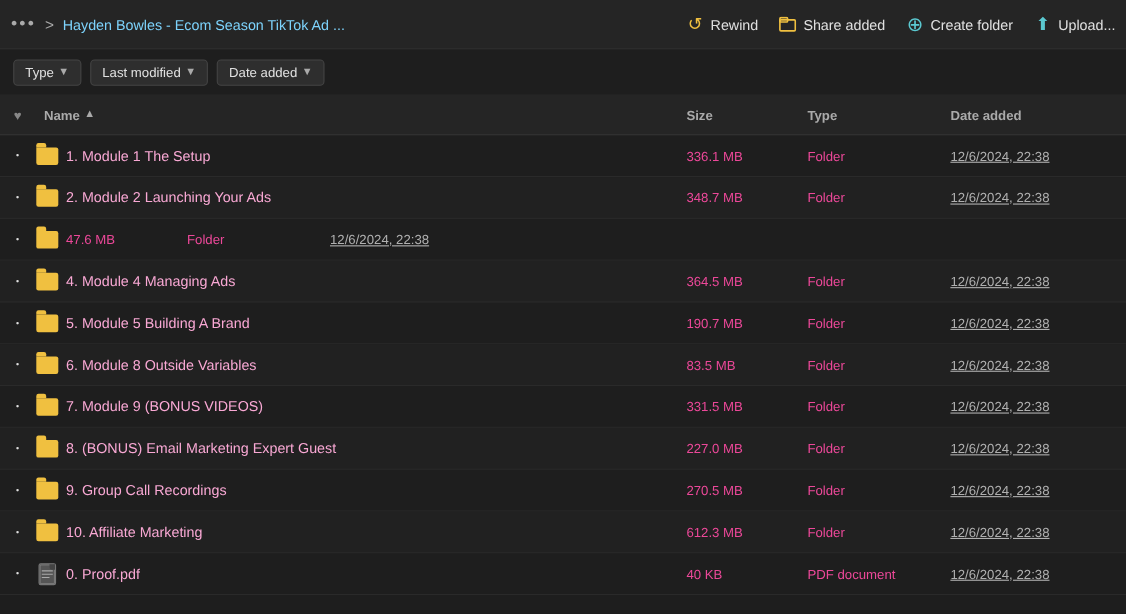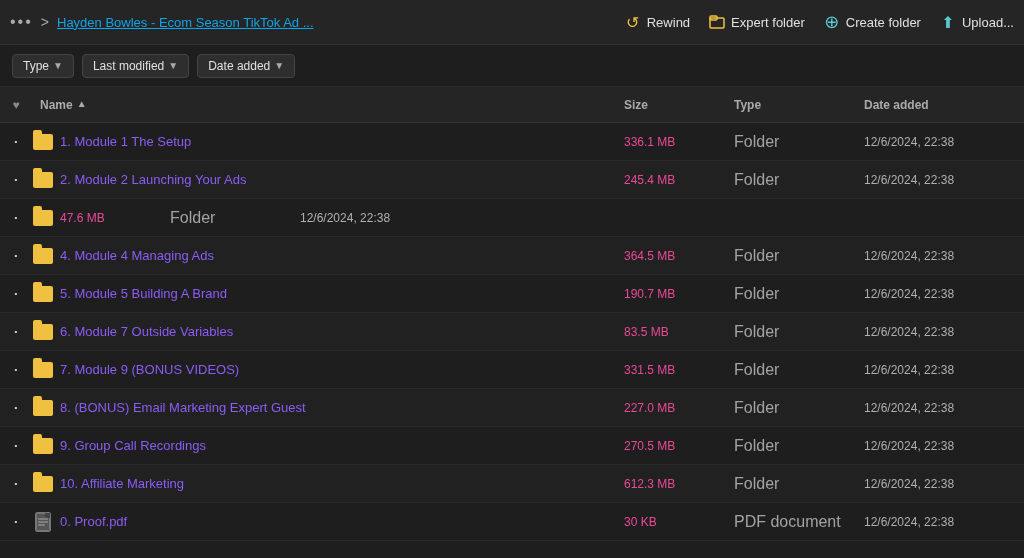--- a/index.html
+++ b/index.html
@@ -27,28 +27,27 @@
       color: #aaa;
       font-size: 16px;
       letter-spacing: 2px;
       cursor: pointer;
     }
     .top-bar-chevron {
       color: #aaa;
       font-size: 14px;
     }
     .top-bar-title {
-      color: #0ea5e9;
+      color: #7dd3fc;
       font-size: 13px;
       flex: 1;
       white-space: nowrap;
       overflow: hidden;
       text-overflow: ellipsis;
       max-width: 260px;
-      text-decoration: underline;
     }
     .top-bar-actions {
       display: flex;
       align-items: center;
       gap: 18px;
       margin-left: auto;
     }
     .top-bar-action {
       display: flex;
       align-items: center;
@@ -178,44 +177,45 @@
       content: '';
       position: absolute;
       top: 0; right: 0;
       width: 5px; height: 5px;
       background: #444;
       border-bottom-left-radius: 3px;
     }
 
     .file-name {
       flex: 1;
-      color: #8b5cf6;
+      color: #f9a8d4;
       font-size: 13px;
       white-space: nowrap;
       overflow: hidden;
       text-overflow: ellipsis;
       padding-right: 8px;
     }
     .file-size {
       width: 110px;
       color: #ec4899;
       font-size: 12px;
       flex-shrink: 0;
     }
     .file-type {
       width: 130px;
-      color: #a3a3a3;
-      font-size: 16px;
+      color: #ec4899;
+      font-size: 12px;
       flex-shrink: 0;
     }
     .file-date {
       width: 160px;
       color: #b0b0b0;
       font-size: 12px;
       flex-shrink: 0;
+      text-decoration: underline;
     }
 
     .table-container {
       overflow-y: auto;
       height: calc(558px - 45px - 42px - 36px);
     }
   </style>
 </head>
 <body>
 
@@ -228,21 +228,21 @@
       <span class="action-icon icon-rewind">↺</span>
       <span>Rewind</span>
     </div>
     <div class="top-bar-action">
       <span class="action-icon icon-share">
         <svg width="16" height="14" viewBox="0 0 16 14" fill="none">
           <rect x="1" y="3" width="14" height="10" rx="1" stroke="#f0c040" stroke-width="1.5" fill="none"></rect>
           <rect x="1" y="1" width="7" height="4" rx="1" stroke="#f0c040" stroke-width="1.5" fill="none"></rect>
         </svg>
       </span>
-      <span>Expert folder</span>
+      <span>Share added</span>
     </div>
     <div class="top-bar-action">
       <span class="action-icon icon-create">⊕</span>
       <span>Create folder</span>
     </div>
     <div class="top-bar-action">
       <span class="action-icon icon-upload">⬆</span>
       <span>Upload...</span>
     </div>
   </div>
@@ -292,21 +292,21 @@
     <div class="file-size">336.1 MB</div>
     <div class="file-type">Folder</div>
     <div class="file-date">12/6/2024, 22:38</div>
   </div>
     <div class="file-row">
     <div class="fav-dot active">•</div>
     <div class="file-icon">
         <div class="folder-icon"></div>
       </div>
     <div class="file-name">2. Module 2 Launching Your Ads</div>
-    <div class="file-size">245.4 MB</div>
+    <div class="file-size">348.7 MB</div>
     <div class="file-type">Folder</div>
     <div class="file-date">12/6/2024, 22:38</div>
   </div>
     <div class="file-row">
     <div class="fav-dot active">•</div>
     <div class="file-icon">
         <div class="folder-icon"></div>
       </div>
     <div class="file-size">47.6 MB</div>
     <div class="file-type">Folder</div>
@@ -330,21 +330,21 @@
     <div class="file-name">5. Module 5 Building A Brand</div>
     <div class="file-size">190.7 MB</div>
     <div class="file-type">Folder</div>
     <div class="file-date">12/6/2024, 22:38</div>
   </div>
     <div class="file-row">
     <div class="fav-dot active">•</div>
     <div class="file-icon">
         <div class="folder-icon"></div>
       </div>
-    <div class="file-name">6. Module 7 Outside Variables</div>
+    <div class="file-name">6. Module 8 Outside Variables</div>
     <div class="file-size">83.5 MB</div>
     <div class="file-type">Folder</div>
     <div class="file-date">12/6/2024, 22:38</div>
   </div>
     <div class="file-row">
     <div class="fav-dot active">•</div>
     <div class="file-icon">
         <div class="folder-icon"></div>
       </div>
     <div class="file-name">7. Module 9 (BONUS VIDEOS)</div>
@@ -388,17 +388,17 @@
         <div class="pdf-icon" style="background:#5a5a5a;border:1px solid #777;font-size:5px;color:#ddd;display:flex;align-items:center;justify-content:center;width:16px;height:20px;border-radius:2px;">
         <svg width="14" height="18" viewBox="0 0 14 18" fill="none">
           <rect x="0.5" y="0.5" width="13" height="17" rx="1" fill="#555" stroke="#777"></rect>
           <line x1="2" y1="6" x2="12" y2="6" stroke="#aaa" stroke-width="1"></line>
           <line x1="2" y1="9" x2="12" y2="9" stroke="#aaa" stroke-width="1"></line>
           <line x1="2" y1="12" x2="9" y2="12" stroke="#aaa" stroke-width="1"></line>
         </svg>
       </div>
       </div>
     <div class="file-name">0. Proof.pdf</div>
-    <div class="file-size">30 KB</div>
+    <div class="file-size">40 KB</div>
     <div class="file-type">PDF document</div>
     <div class="file-date">12/6/2024, 22:38</div>
   </div>
   </div>
 
 </body></html>

